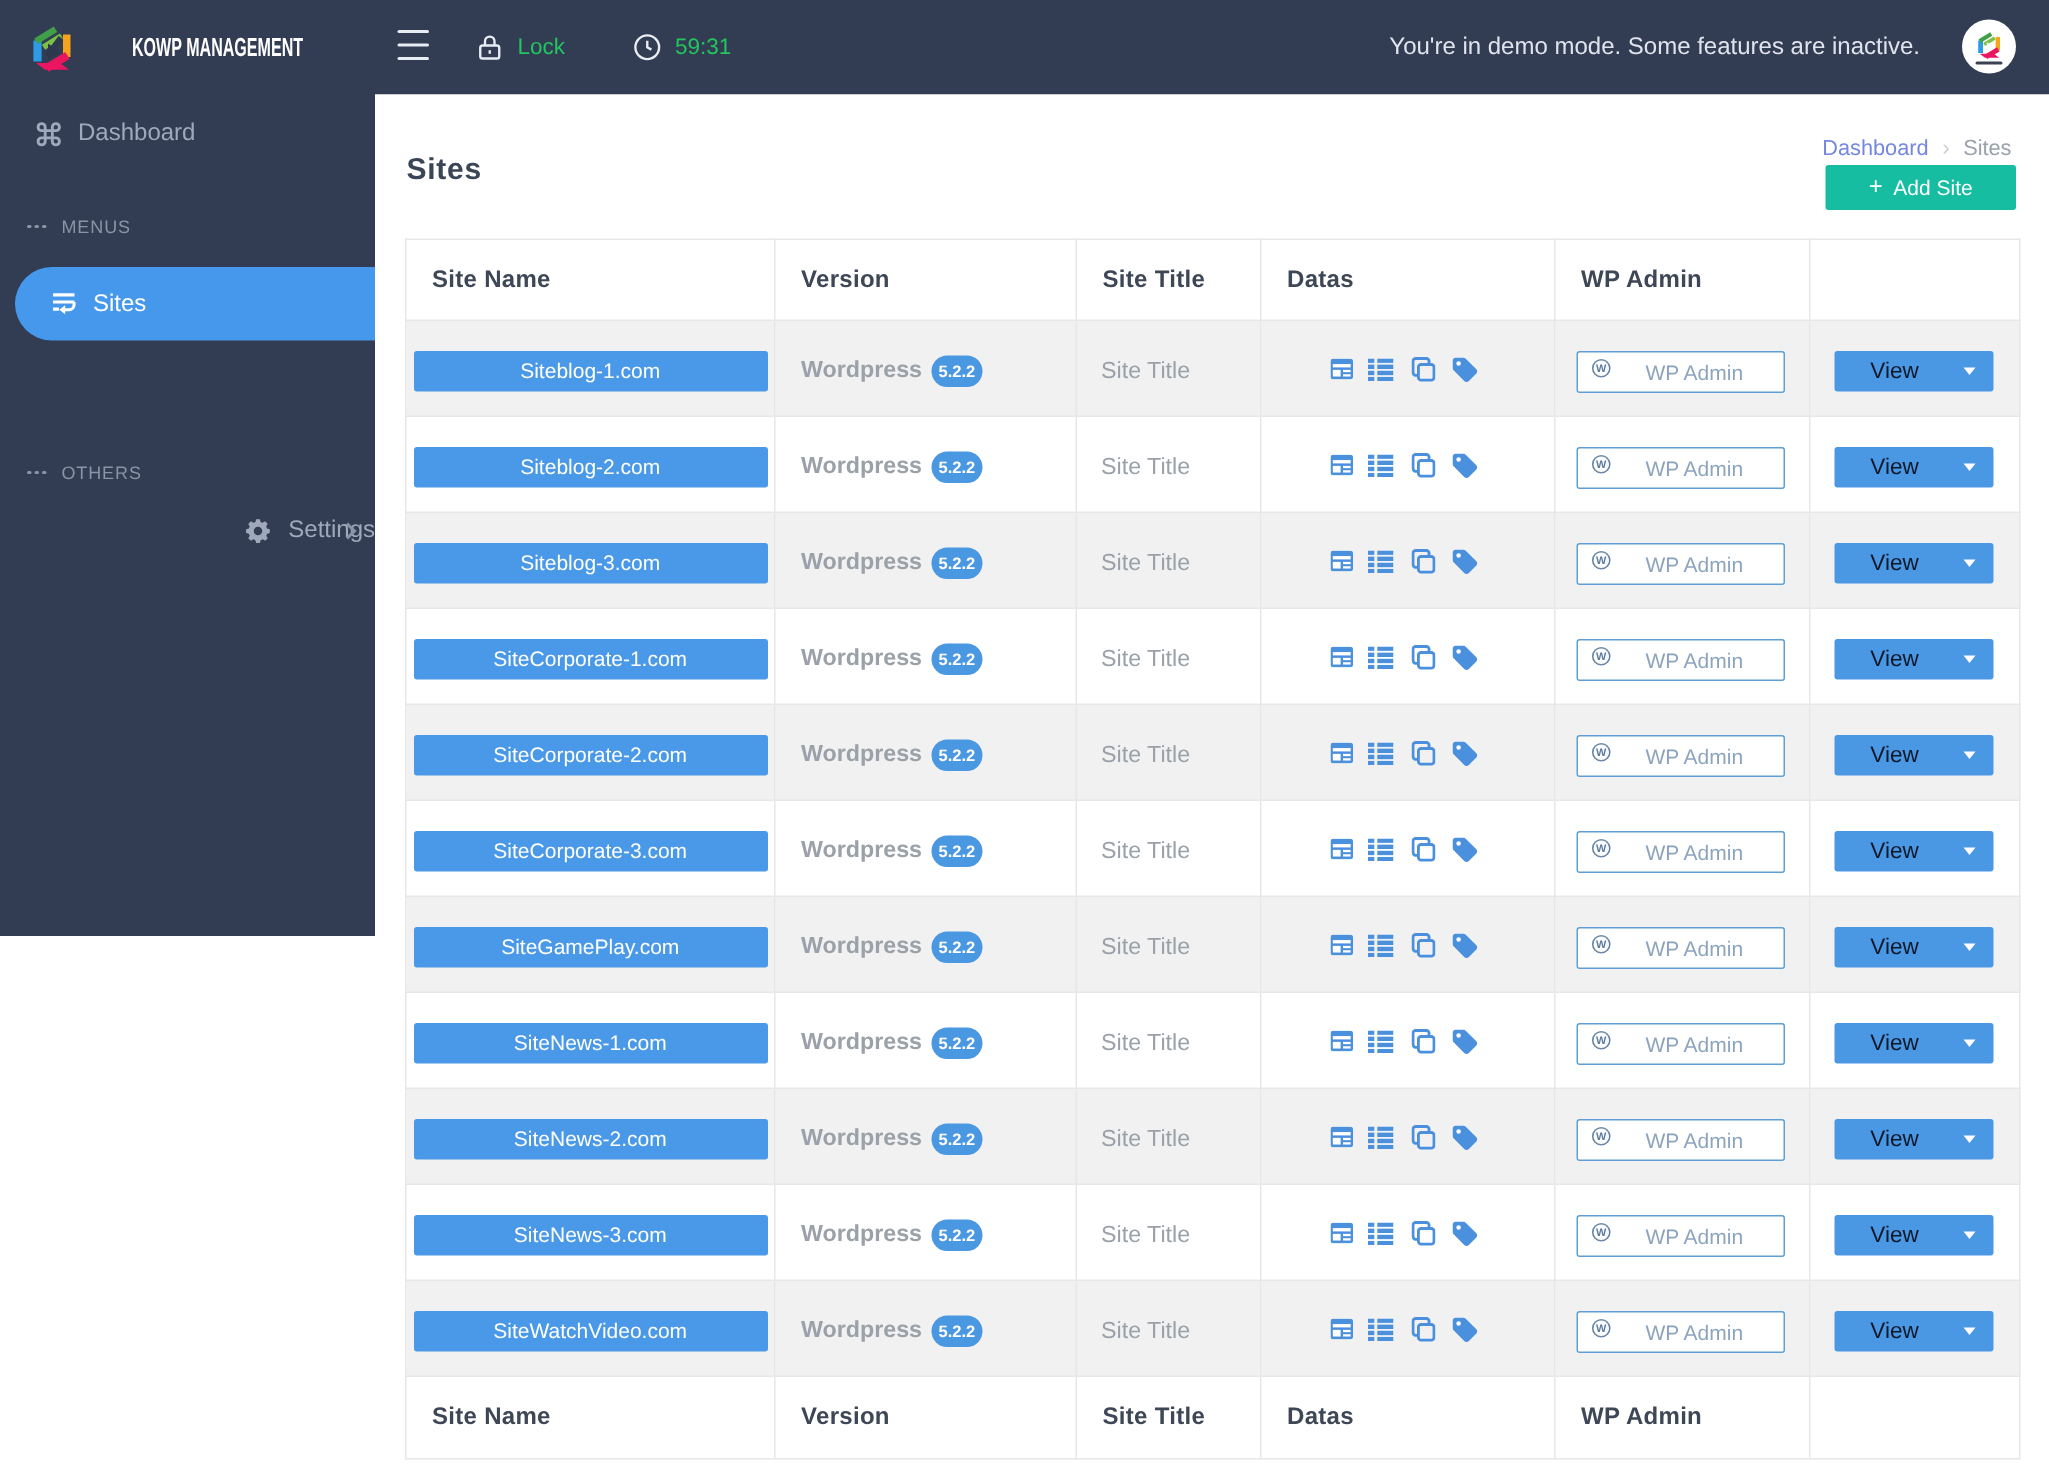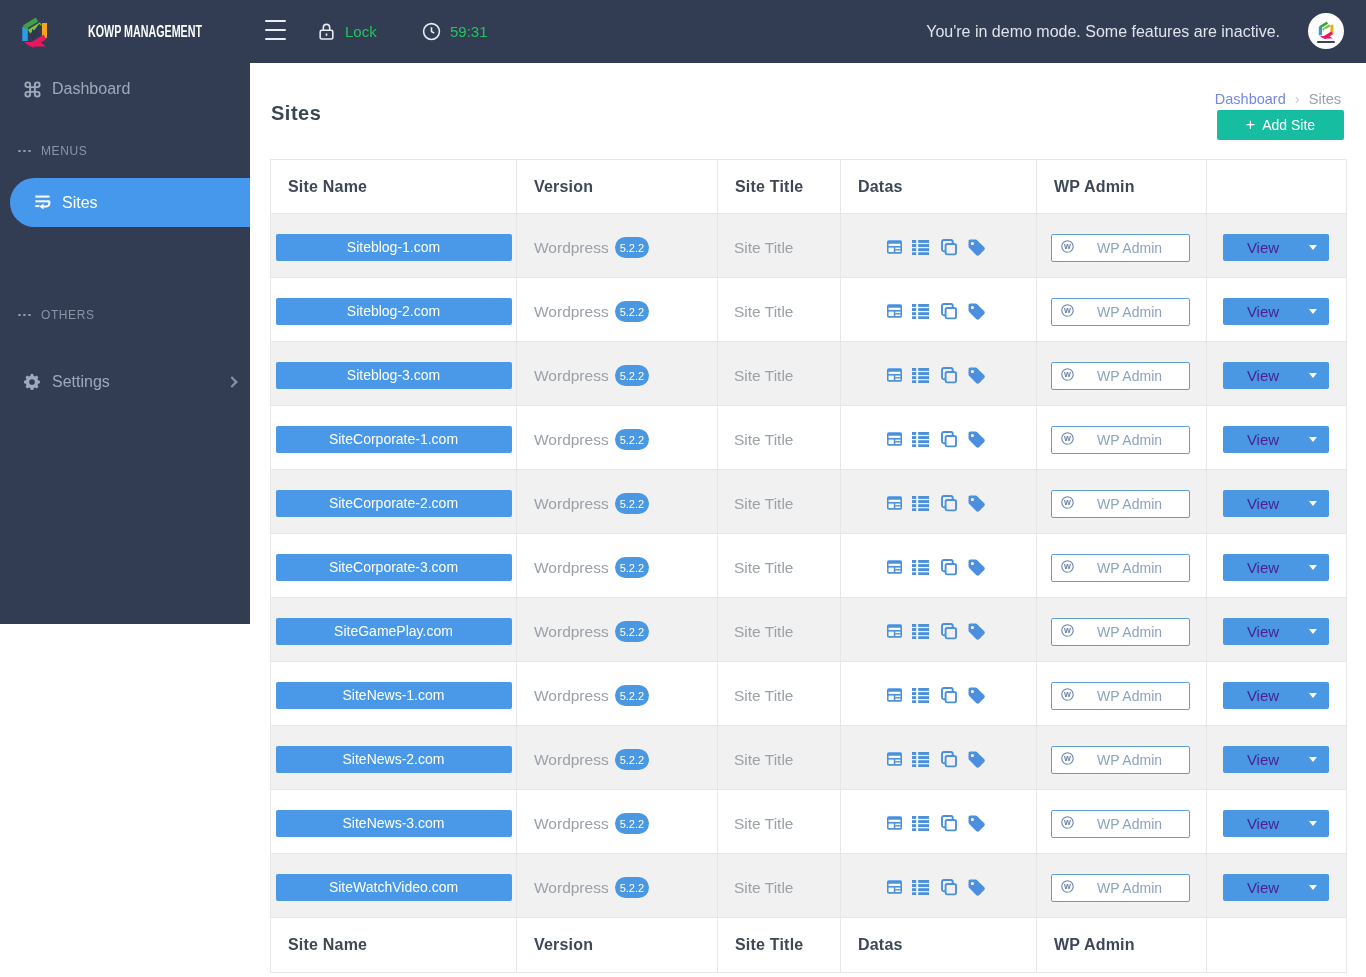--- a/index.html
+++ b/index.html
@@ -42,29 +42,29 @@
 
 table.sites { position:absolute; left:20px; top:96px; border-collapse:collapse; table-layout:fixed; width:1076px; background:#fff; }
 table.sites col.c1{width:246px;} table.sites col.c2{width:201px;} table.sites col.c3{width:123px;}
 table.sites col.c4{width:196px;} table.sites col.c5{width:170px;} table.sites col.c6{width:140px;}
 table.sites td, table.sites th { border:1px solid #e7e7e7; padding:0; vertical-align:middle; }
 table.sites thead th { height:54px; text-align:left; padding-left:17px; font-size:16px; color:#3d4756; font-weight:bold; letter-spacing:0.2px; background:#fff; }
 table.sites tfoot th { height:55px; text-align:left; padding-left:17px; font-size:16px; color:#3d4756; font-weight:bold; letter-spacing:0.2px; background:#fff; }
 table.sites tbody tr { height:61px; } table.sites tbody td { padding-top:4px; }
 table.sites tbody tr.g { background:#f1f1f1; }
 .sbtn { display:block; margin:16px auto; width:236px; height:27px; background:#4a99e8; border-radius:2px; color:#fff; font-size:14px; text-align:center; line-height:27px; }
-table.sites td.ver { padding-left:17px; color:#9aa1a8; font-size:15.5px; }
+table.sites td.ver { padding-left:17px; color:#9aa1a8; font-size:15.5px;font-weight:bold; }
 .badge { display:inline-block; background:#4a97e2; color:#fff; border-radius:11px; font-size:11px; padding:4.5px 5px; margin-left:6px; vertical-align:1px; }
 table.sites td.stitle { padding-left:16px; color:#9aa1a8; font-size:15.5px; }
 table.sites td.datas { padding-left:46px; padding-top:2px; }
 table.sites td.datas svg { vertical-align:middle; }
 .wpbox { margin-left:14px; width:139px; height:28px; border:1.5px solid #5f9fd8; background:#fff; border-radius:2px; display:flex; align-items:center; }
 .wpbox .wlogo { margin-left:9px; }
 .wpbox .wtext { flex:1; text-align:center; color:#8da4bd; font-size:14px; padding-right:4px; }
-.viewbtn { margin-left:16px; width:106px; height:27px; background:#4a97e3; border-radius:2px; color:#4c1d95; font-size:15px; display:flex; align-items:center; position:relative; }
+.viewbtn { margin-left:16px; width:106px; height:27px; background:#4a97e3; border-radius:2px; color:#0f172a; font-size:15px; display:flex; align-items:center; position:relative; }
 .viewbtn .vt { position:absolute; left:0; right:26px; text-align:center; }
 .viewbtn .caret { position:absolute; right:12px; top:11px; width:0; height:0; border-left:4.5px solid transparent; border-right:4.5px solid transparent; border-top:5.5px solid #fff; }
 </style>
 </head>
 <body>
 <div id="page">
 
 <div class="topbar">
   <div class="burger">
         <div></div>
@@ -144,21 +144,21 @@
     Sites
   </div>
 
 
   <div class="side-label" style="top:308px;"><span class="dots">
           <i></i>
           <i></i>
           <i></i>
         </span> OTHERS</div>
 
-  <div class="side-item" style="top:362px;">
+  <div class="side-item" style="top:334px;justify-content:flex-end;">
     <span class="ic">
       <svg width="20" height="20" viewBox="0 0 24 24" fill="#9fa9bb">
             <path fill-rule="evenodd" d="M21.4 13.5l.1-1.5-.1-1.5-2.2-.6a7.4 7.4 0 0 0-.7-1.6l1.2-2-2.1-2.1-2 1.2a7.4 7.4 0 0 0-1.6-.7L13.5 2.5h-3L9.9 4.7a7.4 7.4 0 0 0-1.6.7l-2-1.2-2.1 2.1 1.2 2a7.4 7.4 0 0 0-.7 1.6l-2.2.6-.1 1.5.1 1.5 2.2.6c.2.6.4 1.1.7 1.6l-1.2 2 2.1 2.1 2-1.2c.5.3 1 .5 1.6.7l.6 2.2h3l.6-2.2c.6-.2 1.1-.4 1.6-.7l2 1.2 2.1-2.1-1.2-2c.3-.5.5-1 .7-1.6l2.2-.6zM12 15.4a3.4 3.4 0 1 1 0-6.8 3.4 3.4 0 0 1 0 6.8z"></path>
           </svg>
     </span>
     Settings
     <span class="chev"></span>
   </div>
 </div>
 

